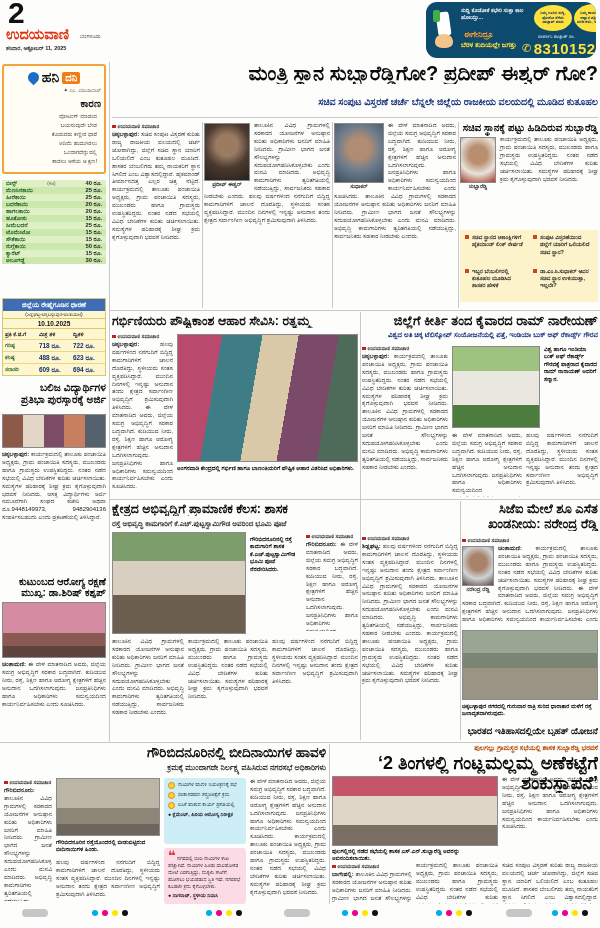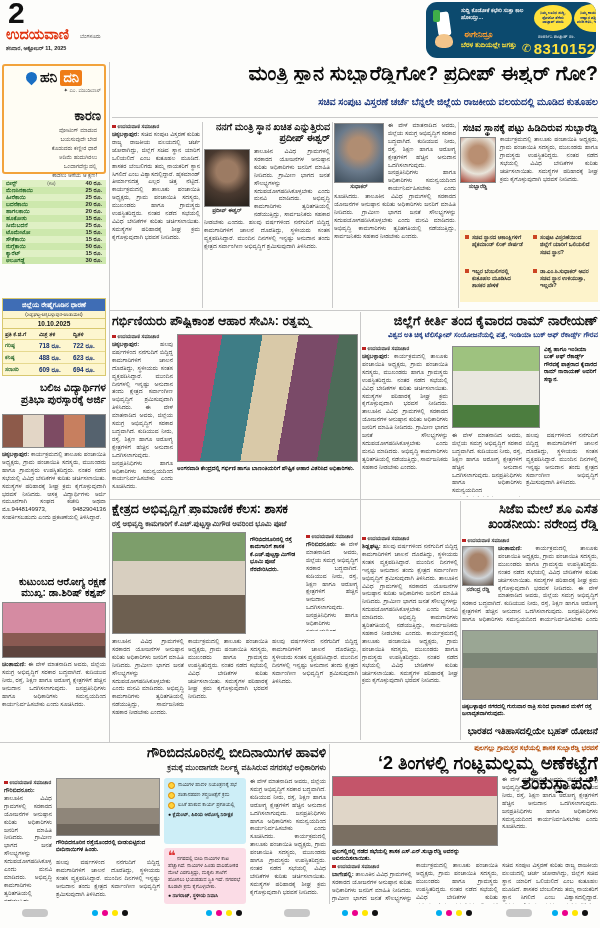--- a/index.html
+++ b/index.html
@@ -109,24 +109,24 @@
       <span class="phone" style="font-size:11px">✆</span>
       <span class="phone">8310152292</span>
     </div>
   </div>
 </div>
 
 <div class="abs hani" style="left:2px;top:64px;width:104px;height:110px;padding:3px">
   <div class="ctr" style="display:flex;align-items:center;justify-content:center;gap:3px">
     <span class="drop"></span>
     <span class="b" style="font-size:14px">ಹನಿ</span>
-    <span class="danichip" style="font-size:13px">ದನಿ</span>
+    <span class="danichip" style="font-size:10px">ದನಿ</span>
   </div>
   <div class="ctr" style="font-size:5.4px;margin-top:1px;color:#444">✦ ಎಂ. ಮುಂಡಿವಾಸ್</div>
-  <div class="ctr b" style="font-size:13px;margin-top:14px">ಕಾರಣ</div>
+  <div class="ctr b" style="font-size:10px;margin-top:4px">ಕಾರಣ</div>
   <div style="font-size:5.8px;line-height:1.55;text-align:right;margin-top:2px;color:#333;padding-right:4px">
     <div>ವೋಟಿಂಗ್ ಮಾಡುವ</div>
     <div>ಬಯಸುವುದೇ ಬೇಡ</div>
     <div>ಕೊಡುವರು ಕಣ್ಣೀರ ಧಾರೆ</div>
     <div>ಅಡಿಮೆ ಹುದುಗಿರಲು</div>
     <div>ಒಂದಾಗದೆನ್ನುವಲ್ಲಿ</div>
     <div>ಕಾಡಲು ಆಸೆಯ ಆ ಕ್ಷಣ!</div>
   </div>
 </div>
 
@@ -241,21 +241,20 @@
       <span>ಉದಯವಾಣಿ ಸಮಾಚಾರ</span>
     </div>
   <div class="j" style="height:172px">
     <span class="dl">ಚಿಕ್ಕಬಳ್ಳಾಪುರ:</span>
     <span>ಸಚಿವ ಸಂಪುಟ ವಿಸ್ತರಣೆ ಕುರಿತು ರಾಜ್ಯ ರಾಜಕೀಯ ವಲಯದಲ್ಲಿ ಚರ್ಚೆ ಜೋರಾಗಿದ್ದು, ಜಿಲ್ಲೆಗೆ ಸಚಿವ ಸ್ಥಾನ ಯಾರಿಗೆ ಒಲಿಯಲಿದೆ ಎಂಬ ಕುತೂಹಲ ಮೂಡಿದೆ. ಶಾಸಕರ ಬೆಂಬಲಿಗರು ತಮ್ಮ ನಾಯಕರಿಗೆ ಸ್ಥಾನ ಸಿಗಲಿದೆ ಎಂಬ ವಿಶ್ವಾಸದಲ್ಲಿದ್ದಾರೆ. ಹೈಕಮಾಂಡ್ ತೀರ್ಮಾನದತ್ತ ಎಲ್ಲರ ಚಿತ್ತ ನೆಟ್ಟಿದೆ.</span>
     <span>ಕಾರ್ಯಕ್ರಮದಲ್ಲಿ ತಾಲೂಕು ಪಂಚಾಯಿತಿ ಅಧ್ಯಕ್ಷರು, ಗ್ರಾಮ ಪಂಚಾಯಿತಿ ಸದಸ್ಯರು, ಮುಖಂಡರು ಹಾಗೂ ಗ್ರಾಮಸ್ಥರು ಉಪಸ್ಥಿತರಿದ್ದರು. ನಂತರ ನಡೆದ ಸಭೆಯಲ್ಲಿ ವಿವಿಧ ಬೇಡಿಕೆಗಳ ಕುರಿತು ಚರ್ಚಿಸಲಾಯಿತು. ಸಮಸ್ಯೆಗಳ ಪರಿಹಾರಕ್ಕೆ ಶೀಘ್ರ ಕ್ರಮ ಕೈಗೊಳ್ಳುವುದಾಗಿ ಭರವಸೆ ನೀಡಿದರು.</span>
   </div>
 </div>
 
 <div class="abs" style="left:204px;top:122px;width:126px;height:186px">
-  <div class="hl ctr" style="font-size:9.5px;height:26px">ನನಗೆ ಮಂತ್ರಿ ಸ್ಥಾನ ಖಚಿತ ಎನ್ನುತ್ತಿರುವ ಪ್ರದೀಪ್ ಈಶ್ವರ್</div>
   <div class="j" style="height:156px">
     <span class="flwrap">
       <span class="ph ph-pradeep" style="display:block;width:44px;height:56px"></span>
       <span class="plabel">ಪ್ರದೀಪ್ ಈಶ್ವರ್</span>
     </span>
     <span>ತಾಲೂಕಿನ ವಿವಿಧ ಗ್ರಾಮಗಳಲ್ಲಿ ಸರಕಾರದ ಯೋಜನೆಗಳ ಅನುಷ್ಠಾನ ಕುರಿತು ಅಧಿಕಾರಿಗಳು ಜನರಿಗೆ ಮಾಹಿತಿ ನೀಡಿದರು. ಗ್ರಾಮೀಣ ಭಾಗದ ಜನತೆ ಸೌಲಭ್ಯಗಳನ್ನು ಸದುಪಯೋಗಪಡಿಸಿಕೊಳ್ಳಬೇಕು ಎಂದು ಮನವಿ ಮಾಡಿದರು. ಅಭಿವೃದ್ಧಿ ಕಾಮಗಾರಿಗಳು ತ್ವರಿತಗತಿಯಲ್ಲಿ ನಡೆಯುತ್ತಿದ್ದು, ಸಾರ್ವಜನಿಕರು ಸಹಕಾರ ನೀಡಬೇಕು ಎಂದರು.</span>
     <span>ಹಲವು ವರ್ಷಗಳಿಂದ ನನೆಗುದಿಗೆ ಬಿದ್ದಿದ್ದ ಕಾಮಗಾರಿಗಳಿಗೆ ಚಾಲನೆ ದೊರೆತಿದ್ದು, ಸ್ಥಳೀಯರು ಸಂತಸ ವ್ಯಕ್ತಪಡಿಸಿದ್ದಾರೆ. ಮುಂದಿನ ದಿನಗಳಲ್ಲಿ ಇನ್ನಷ್ಟು ಅನುದಾನ ತಂದು ಕ್ಷೇತ್ರದ ಸರ್ವಾಂಗೀಣ ಅಭಿವೃದ್ಧಿಗೆ ಶ್ರಮಿಸುವುದಾಗಿ ತಿಳಿಸಿದರು.</span>
   </div>
 </div>
 

